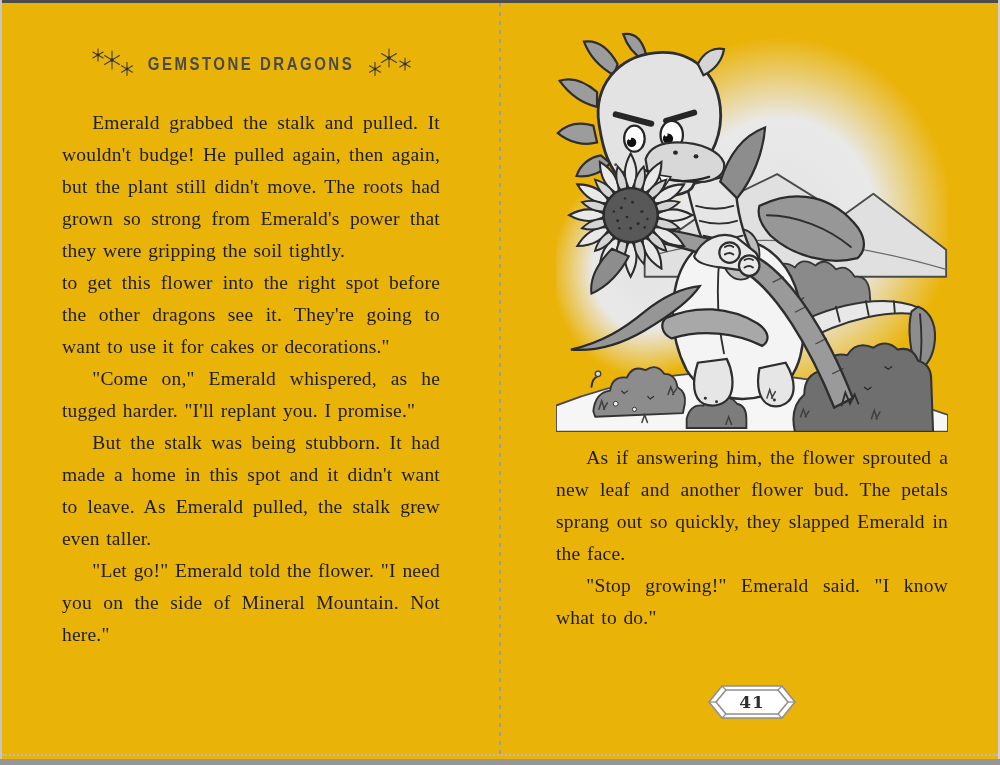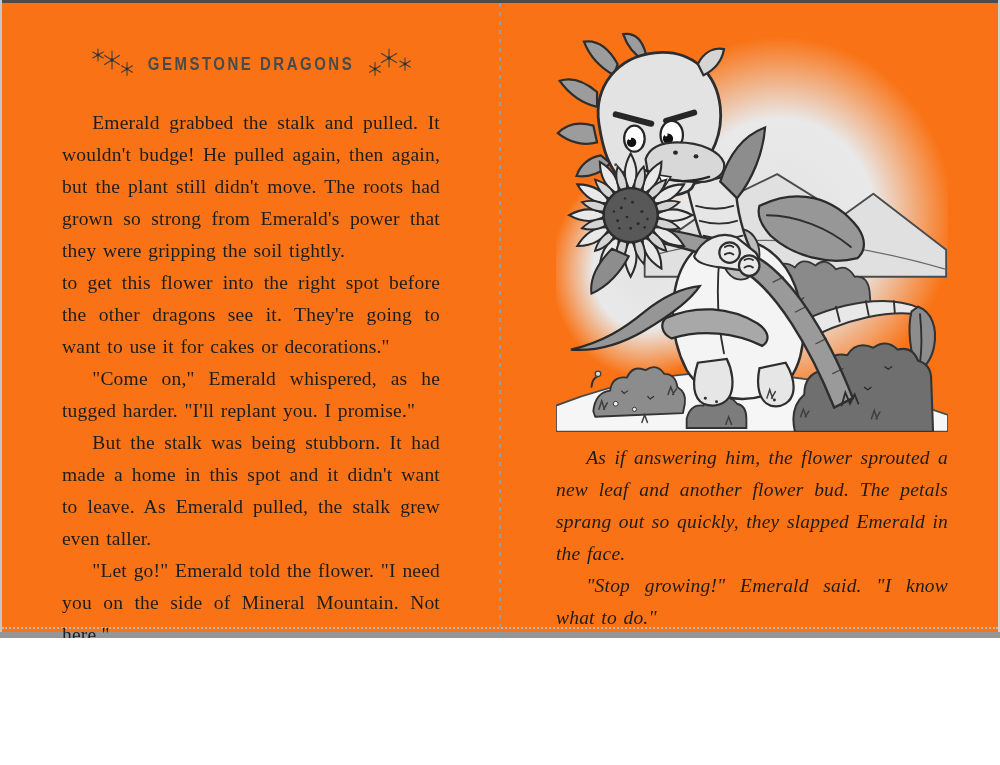--- a/index.html
+++ b/index.html
@@ -1,37 +1,37 @@
 <!DOCTYPE html>
 <html><head>
 <meta charset="utf-8">
 <style>
   html,body{margin:0;padding:0;background:#ffffff;}
-  .sheet{position:relative;width:1000px;height:638px;background:#f97316;overflow:hidden;
+  .sheet{position:relative;width:1000px;height:765px;background:#eab308;overflow:hidden;
          font-family:"Liberation Serif",serif;}
   
   .edge-top{position:absolute;top:0;left:0;right:0;height:3px;background:#4c4c4c;}
   .edge-left{position:absolute;top:0;left:0;bottom:0;width:2px;background:#c6c6c6;}
   .edge-right{position:absolute;top:0;right:0;bottom:0;width:2px;background:#d2d2d2;}
   .bottom-dotted{position:absolute;left:2px;right:2px;bottom:9px;height:0;border-top:2px dotted #bcbcbc;}
   .bottom-strip{position:absolute;left:0;right:0;bottom:0;height:6px;background:#969696;}
   .gutter-divider{position:absolute;top:3px;bottom:11px;left:499px;width:2px;
       background:repeating-linear-gradient(to bottom,#9d9d9d 0 4px,transparent 4px 9px);}
   
   .page{position:absolute;top:0;height:765px;}
   .page-left{left:62px;width:378px;}
   .page-right{left:556px;width:392px;}
   
   .running-head{display:flex;align-items:center;justify-content:center;gap:13px;margin-top:46px;}
   .running-head .title{font-family:"Liberation Sans",sans-serif;font-weight:bold;font-size:15px;
       letter-spacing:2.5px;color:#4a4a4a;transform:scaleY(1.18);display:inline-block;white-space:nowrap;}
   .sparkles{flex:0 0 auto;}
   
   .text-block{margin-top:27px;}
-  .page-right .text-block{margin-top:10px;font-style:italic;}
+  .page-right .text-block{margin-top:10px;}
   p.body-par{margin:0;font-size:19.5px;line-height:32px;text-align:justify;color:#1d1d1d;
       letter-spacing:0.2px;word-spacing:1.5px;}
   p.indent{text-indent:1.55em;}
   
   .badge{position:absolute;top:681px;left:50%;transform:translateX(-50%);width:92px;height:42px;}
   .badge svg{position:absolute;top:0;left:0;}
   .badge .num{position:absolute;top:0;left:0;right:0;bottom:0;display:flex;align-items:center;
       justify-content:center;font-family:"DejaVu Serif",serif;font-weight:bold;font-size:17px;
       color:#2e2e2e;letter-spacing:1px;}
   
@@ -291,15 +291,32 @@
         <path class="ln" d="M 38 380 q 1 -9 6 -11" stroke-width="1.5"></path>
         <circle cx="45" cy="366" r="3" fill="#dcdcdc" stroke="#3f3f3f" stroke-width="1.4"></circle>
       </svg>
     </div>
 
     <div class="text-block">
       <p class="body-par indent">As if answering him, the flower sprouted a new leaf and another flower bud. The petals sprang out so quickly, they slapped Emerald in the face.</p>
       <p class="body-par indent">"Stop growing!" Emerald said. "I know what to do."</p>
     </div>
 
+    <div class="badge">
+      <svg width="92" height="42" viewBox="0 0 92 42">
+        <g fill="#ffffff" stroke="#8f8f8f" stroke-width="1.6" stroke-linejoin="round">
+          <path d="M 3 21 L 16 5 H 76 L 89 21 L 76 37 H 16 Z"></path>
+          <path d="M 10 21 L 20 9 H 72 L 82 21 L 72 33 H 20 Z" fill="none"></path>
+        </g>
+        <g stroke="#8f8f8f" stroke-width="1.3">
+          <line x1="3" y1="21" x2="10" y2="21"></line>
+            <line x1="89" y1="21" x2="82" y2="21"></line>
+          <line x1="16" y1="5" x2="20" y2="9"></line>
+            <line x1="76" y1="5" x2="72" y2="9"></line>
+          <line x1="16" y1="37" x2="20" y2="33"></line>
+            <line x1="76" y1="37" x2="72" y2="33"></line>
+        </g>
+      </svg>
+      <span class="num">41</span>
+    </div>
   </div>
 
 </div>
 
 </body></html>

